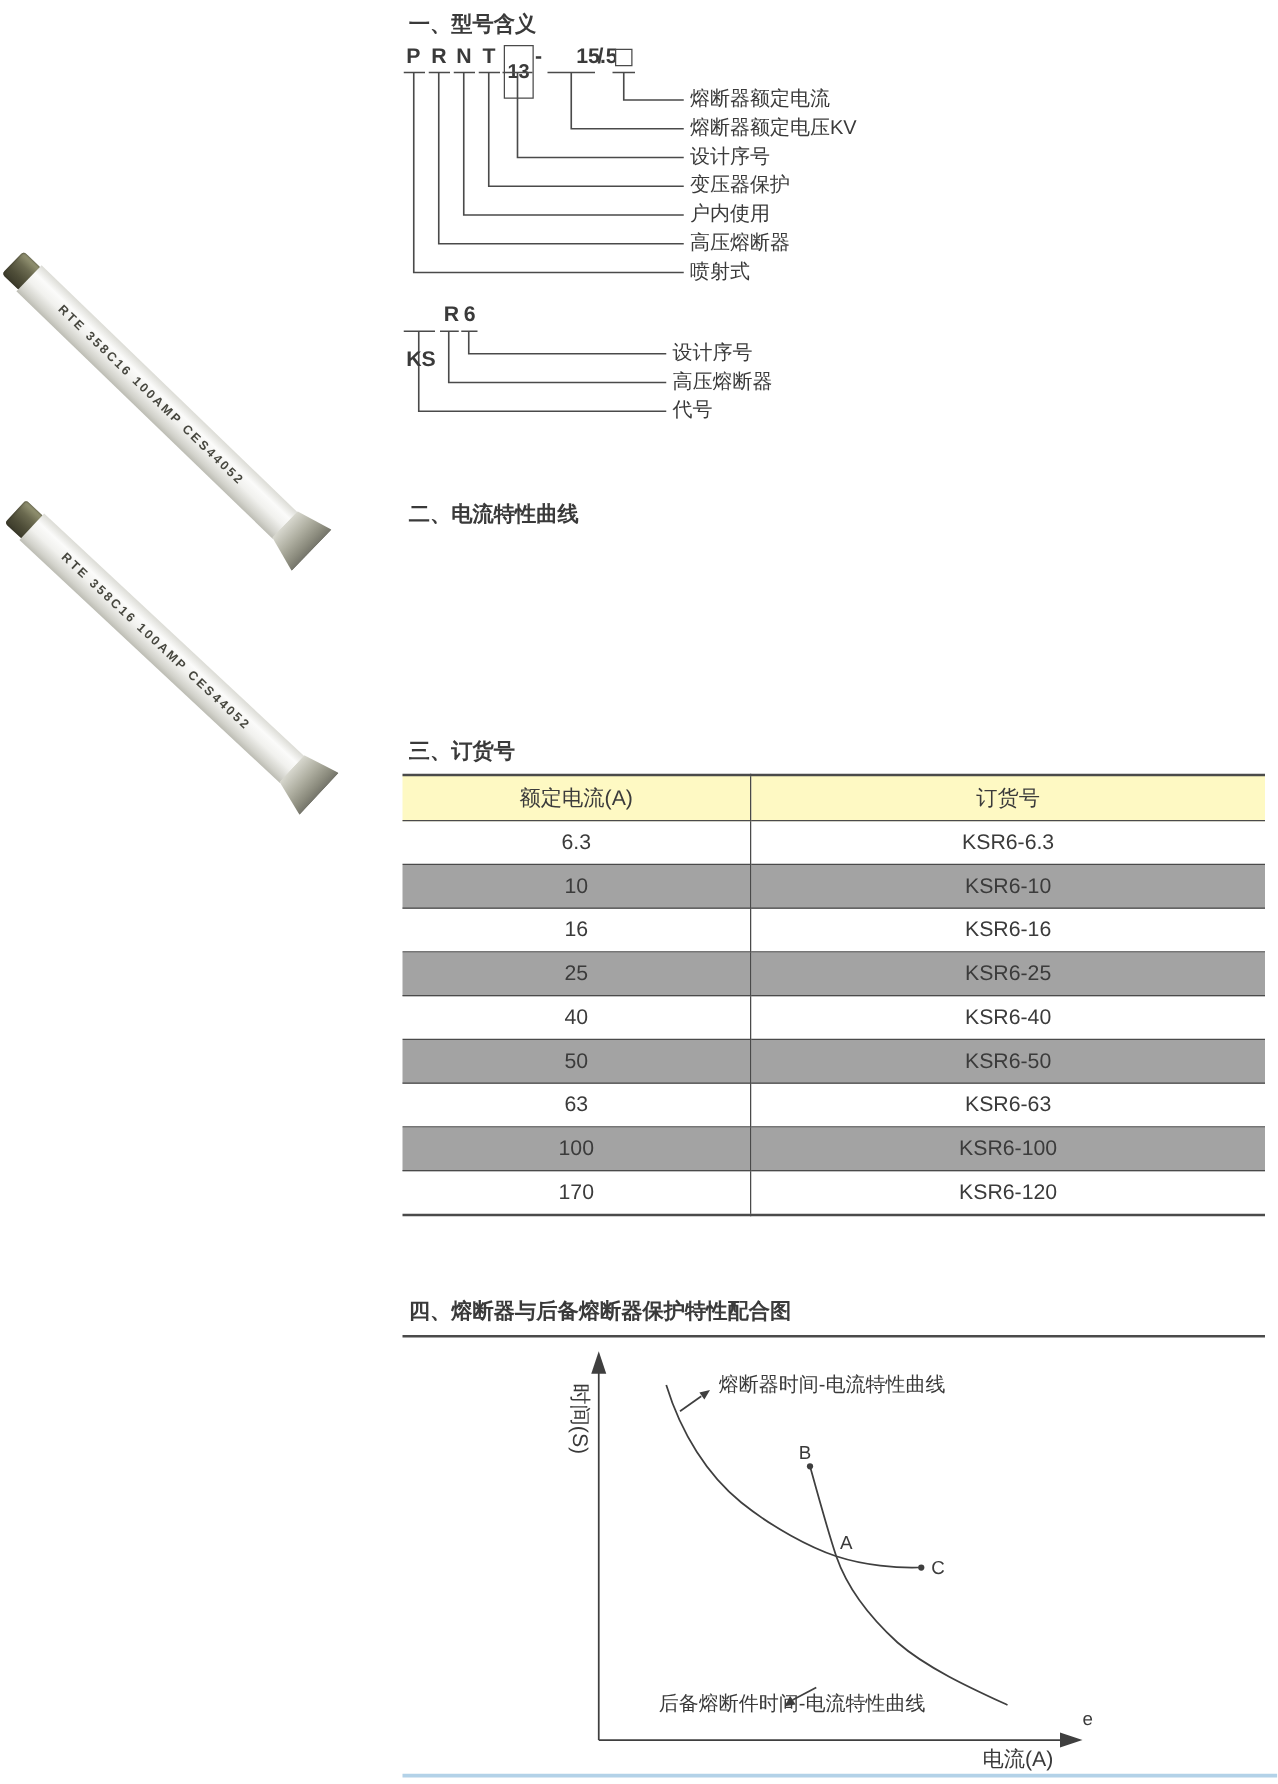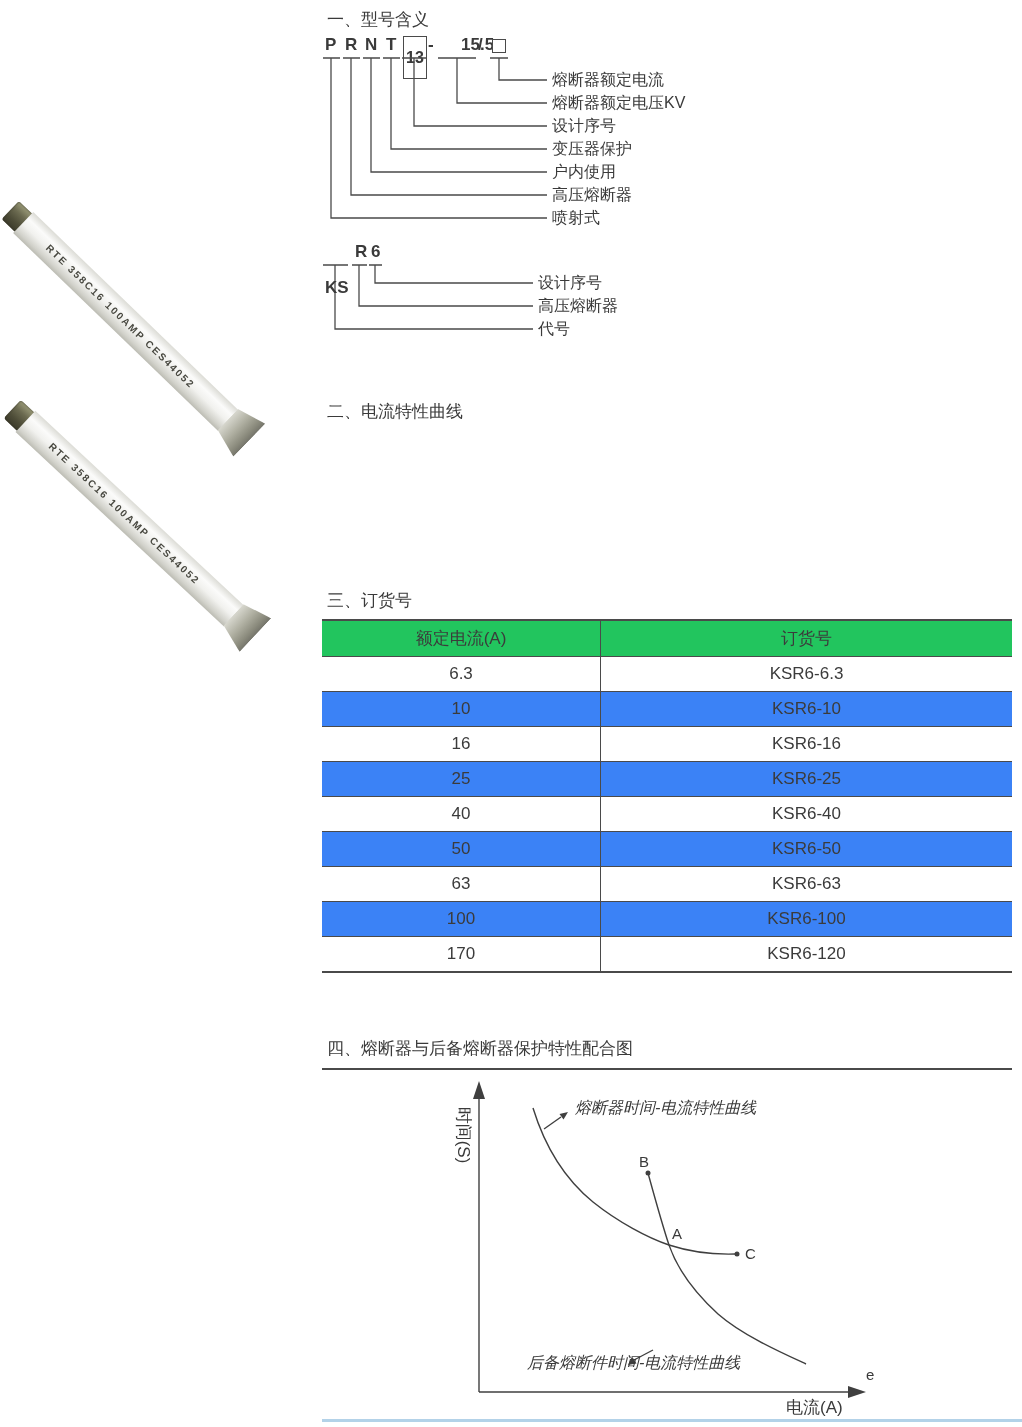--- a/index.html
+++ b/index.html
@@ -1,36 +1,36 @@
 <!DOCTYPE html>
 <html><head>
 <meta charset="utf-8">
 <style>
   html,body{margin:0;padding:0;background:#fff;}
   .page{position:relative;width:1022px;height:1427px;background:#fff;overflow:hidden;
         font-family:"Liberation Sans","DejaVu Sans",sans-serif;color:#3b3b3b;}
   .abs{position:absolute;}
-  .sec-title{position:absolute;font-size:17px;font-weight:400;color:#3a3a3a;white-space:nowrap;}
+  .sec-title{position:absolute;font-size:17px;font-weight:700;color:#3a3a3a;white-space:nowrap;}
   .code-char{position:absolute;font-size:17px;font-weight:600;color:#3a3a3a;white-space:nowrap;}
   .code-box13{position:absolute;font-size:16px;font-weight:600;color:#3a3a3a;
               border:1px solid #4a4a4a;padding:12px 2px;line-height:17px;}
   .code-square{position:absolute;width:12px;height:12px;border:1.5px solid #4a4a4a;background:#fff;}
   .diag-label{position:absolute;font-size:16px;color:#3a3a3a;white-space:nowrap;line-height:17px;text-align:right;}
   .para{position:absolute;left:322px;top:428px;width:690px;font-size:17px;line-height:28px;
         text-align:justify;text-indent:2em;color:#3a3a3a;}
   table.order{position:absolute;left:322px;top:619px;width:690px;border-collapse:collapse;
         border-top:2px solid #4a4a4a;border-bottom:2px solid #4a4a4a;table-layout:fixed;}
   table.order th,table.order td{border-bottom:1px solid #4a4a4a;text-align:center;vertical-align:middle;
         font-size:17px;font-weight:400;color:#3b3b3b;padding:0;height:34px;}
   table.order th{height:35px;}
   table.order th:first-child,table.order td:first-child{width:278px;border-right:1px solid #4a4a4a;}
-  .hdr-row{background:#22c55e;}
-  .alt-row{background:#3b82f6;}
+  .hdr-row{background:#fef9c3;}
+  .alt-row{background:#a3a3a3;}
   .rule{position:absolute;background:#4a4a4a;}
-  .fig-label{position:absolute;font-size:16px;color:#3a3a3a;white-space:nowrap;font-style:italic;}
+  .fig-label{position:absolute;font-size:16px;color:#3a3a3a;white-space:nowrap;}
   .axis-label-y{position:absolute;left:428px;top:1125px;width:74px;height:20px;font-size:17px;
         color:#3a3a3a;text-align:center;transform:rotate(90deg);transform-origin:center;white-space:nowrap;}
   .axis-label-x{position:absolute;left:786px;top:1396px;font-size:17px;color:#3a3a3a;white-space:nowrap;}
   .bottom-line{position:absolute;left:322px;top:1419px;width:700px;height:3px;background:#b3d2e8;}
   
   .fuse{position:absolute;width:332px;height:46px;display:flex;align-items:center;}
   .fuse-cap{width:20px;height:25px;flex:0 0 auto;border-radius:3px;
         background:linear-gradient(180deg,#9a9a78 0%,#6b6a50 35%,#4e4d38 70%,#3c3b2b 100%);
         box-shadow:inset 0 0 2px #2e2d20;}
   .fuse-body{flex:1 1 auto;height:29px;margin-left:-2px;position:relative;

